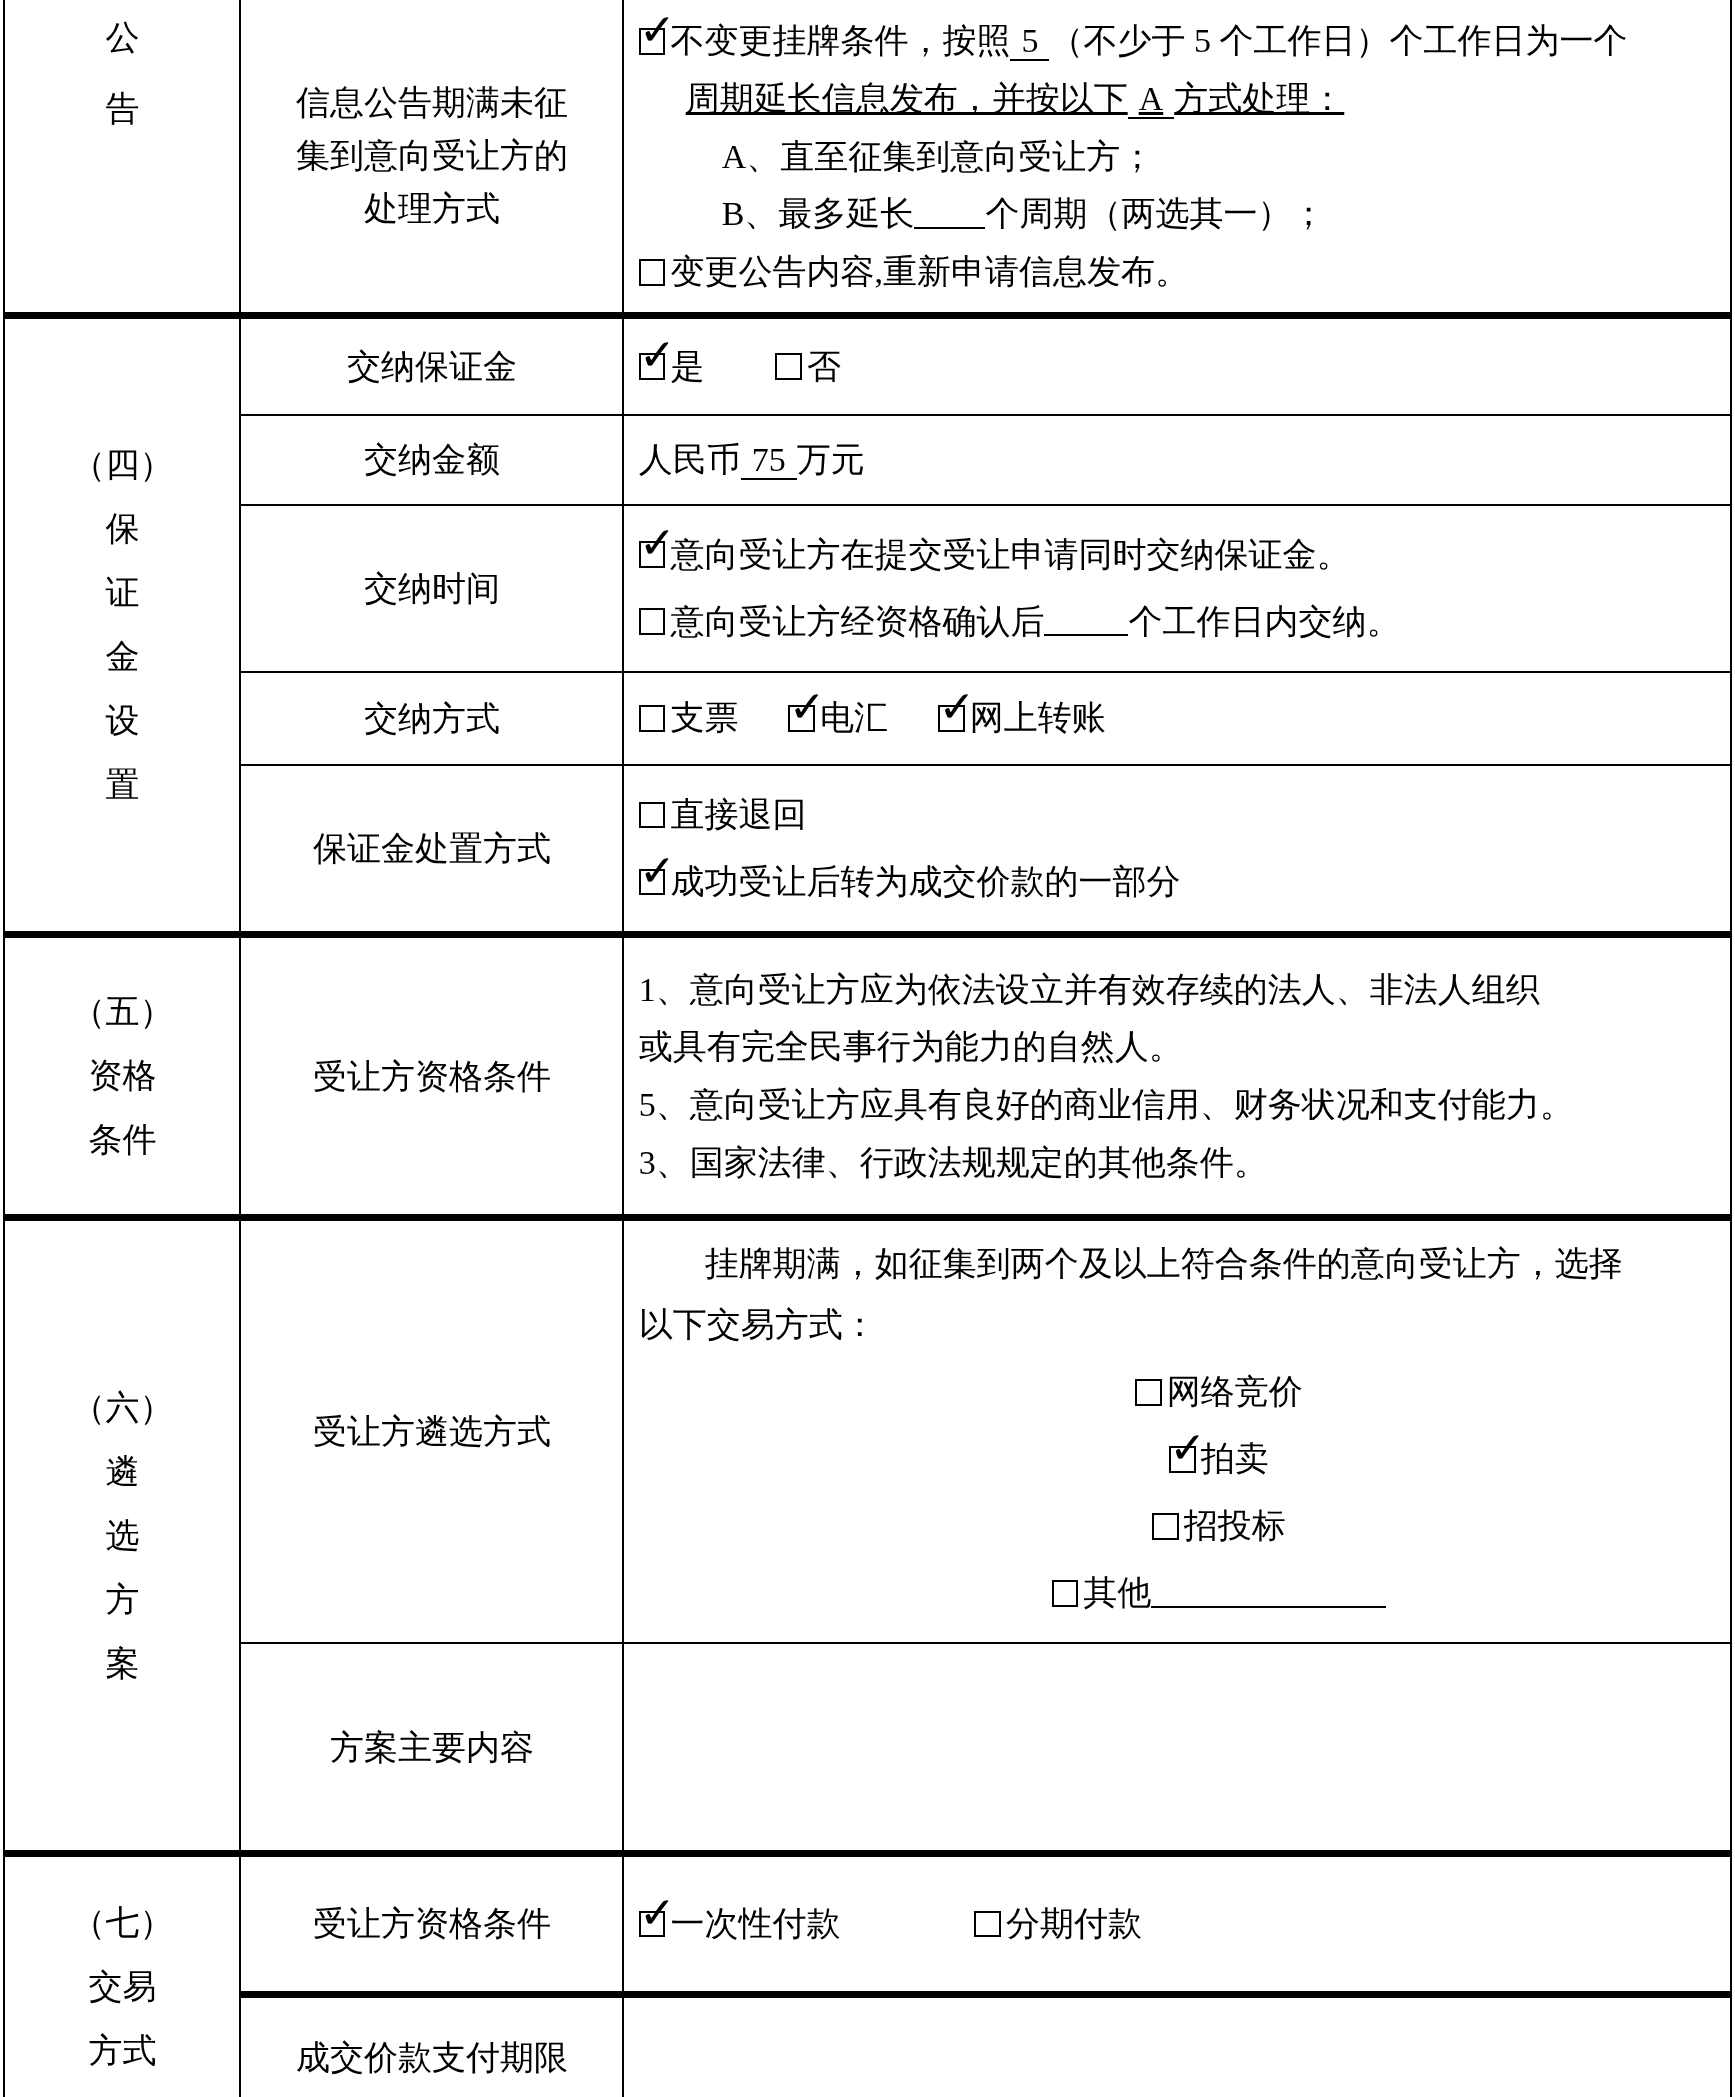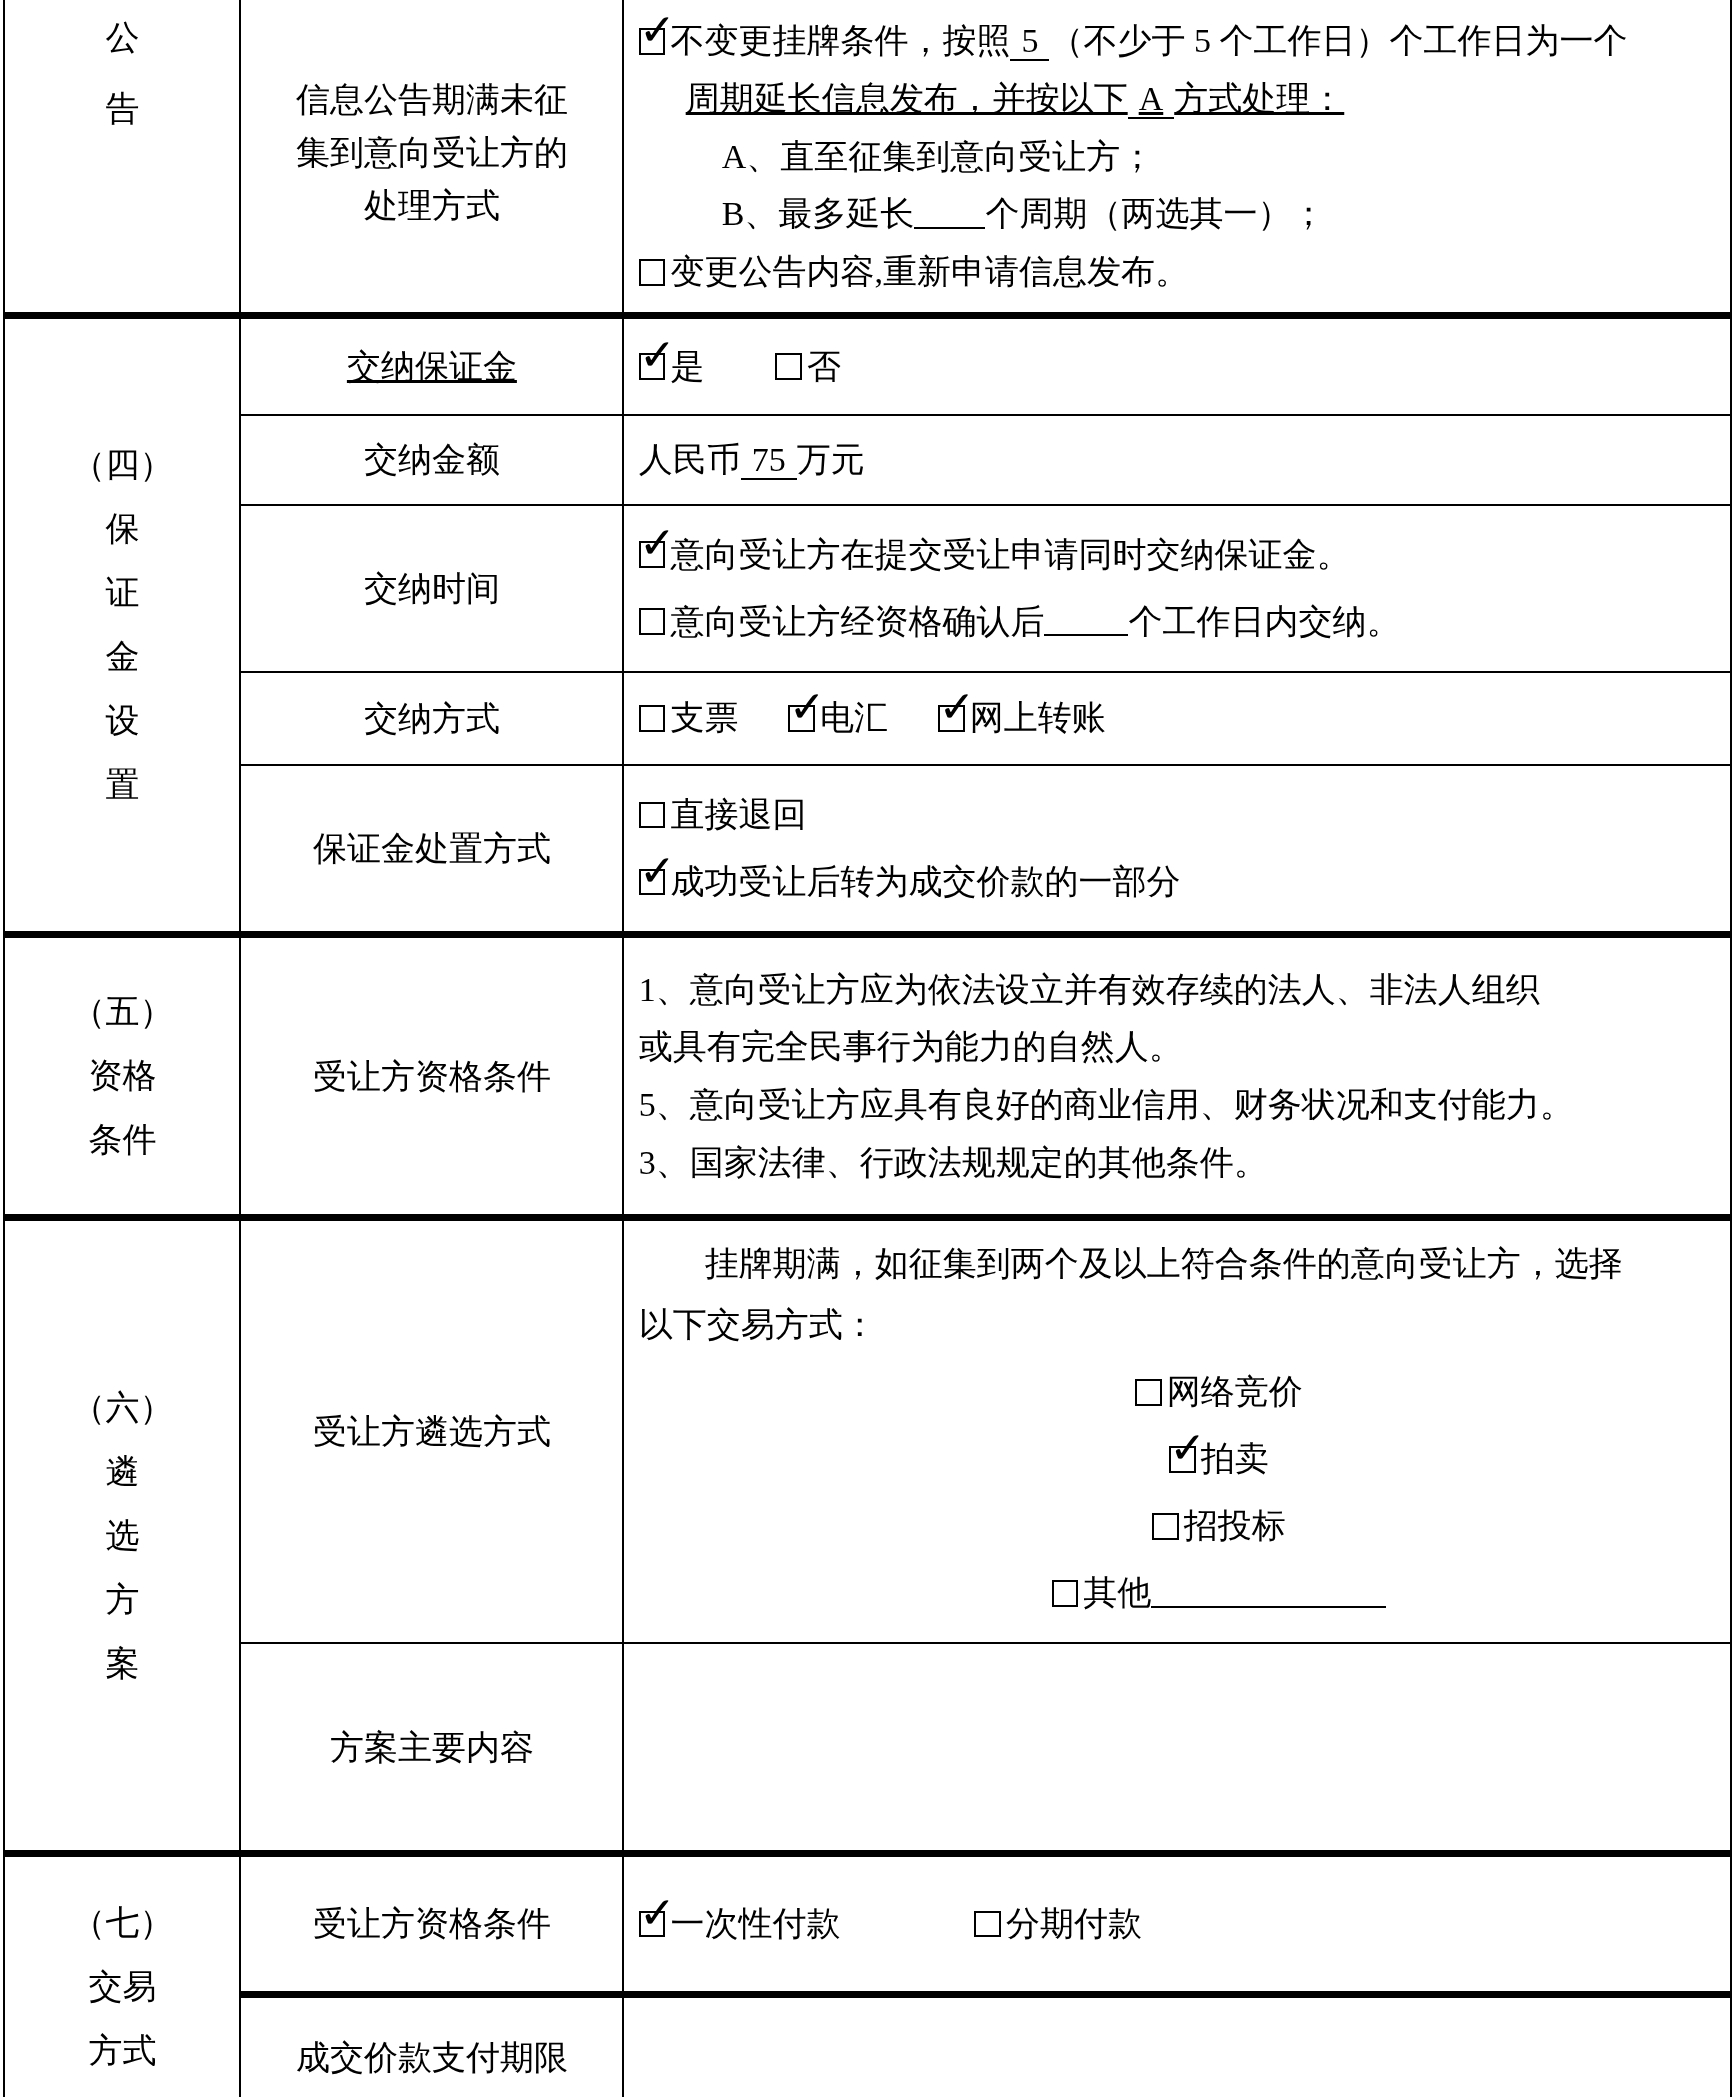--- a/index.html
+++ b/index.html
@@ -58,21 +58,21 @@
       <col style="width:236px">
       <col style="width:383px">
       <col>
     </colgroup>
     <tbody>
         <tr class="sec-announcement row-post-expiry-handling bb-thick">
           <td class="c1 bbt" rowspan="1">
             <div class="line">公</div>
             <div class="line">告</div>
           </td>
-          <td class="c2" style="height: 289px; font-family: Liberation Mono, monospace;">
+          <td class="c2" style="height: 289px;">
             <div class="line">信息公告期满未征</div>
             <div class="line">集到意向受让方的</div>
             <div class="line">处理方式</div>
           </td>
           <td class="c3">
             <div class="line"><span class="cb checked"><span class="mark">✓</span></span><span class="tx">不变更挂牌条件，按照</span><span class="uval">5</span><span class="tx">（不少于 5 个工作日）个工作日为一个</span></div>
             <div class="line ind1"><span class="tx">周期延长信息发布，并按以下</span><span class="uval">A</span><span class="tx">方式处理：</span></div>
             <div class="line ind2"><span class="tx">A、直至征集到意向受让方；</span></div>
             <div class="line ind2"><span class="tx">B、最多延长</span><span class="blank" style="width: 71px;"></span><span class="tx">个周期（两选其一）；</span></div>
             <div class="line"><span class="cb"></span><span class="tx">变更公告内容,重新申请信息发布。</span></div>
@@ -80,21 +80,21 @@
         </tr>
         <tr class="sec-deposit row-deposit-required">
           <td class="c1 bbt" rowspan="5">
             <div class="line">（四）</div>
             <div class="line">保</div>
             <div class="line">证</div>
             <div class="line">金</div>
             <div class="line">设</div>
             <div class="line">置</div>
           </td>
-          <td class="c2" style="height: 87px; text-decoration: underline;">
+          <td class="c2" style="height: 87px;">
             <div class="line">交纳保证金</div>
           </td>
           <td class="c3">
             <div class="line"><span class="cb checked"><span class="mark">✓</span></span><span class="tx">是</span><span class="gap" style="width: 71px;"></span><span class="cb"></span><span class="tx">否</span></div>
           </td>
         </tr>
         <tr class="sec-deposit row-deposit-amount">
           <td class="c2" style="height: 79px;">
             <div class="line">交纳金额</div>
           </td>

